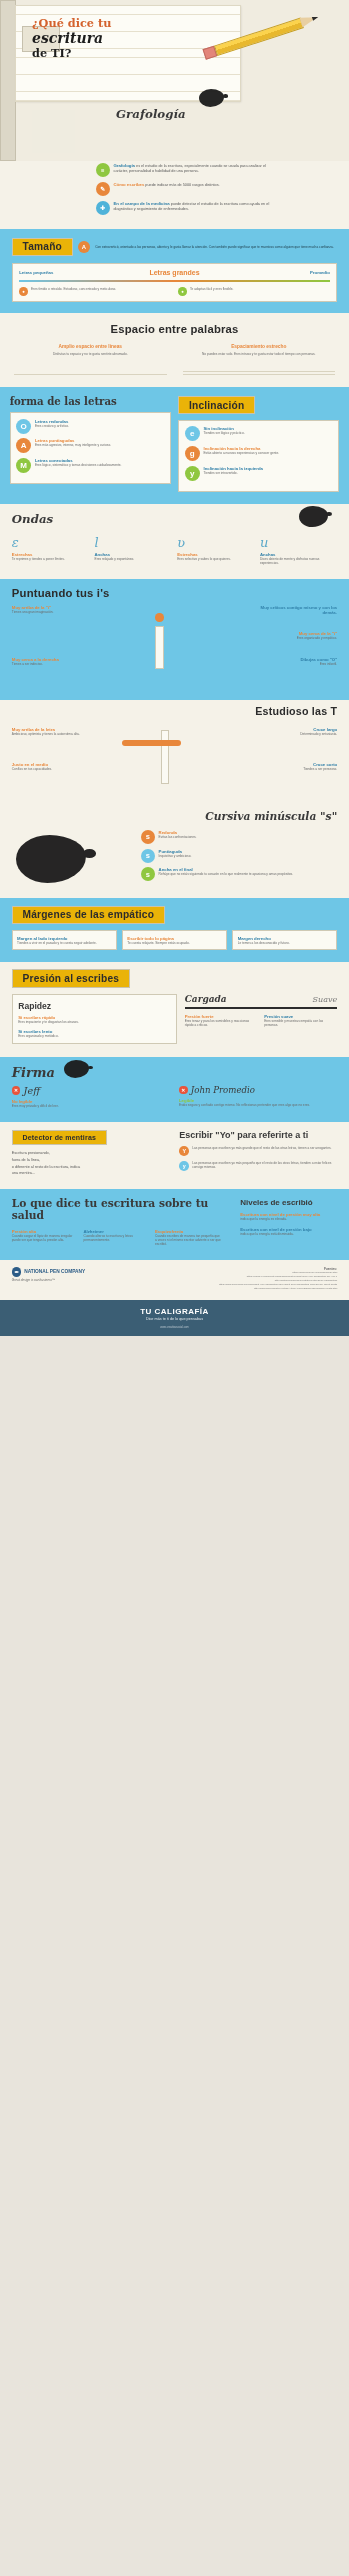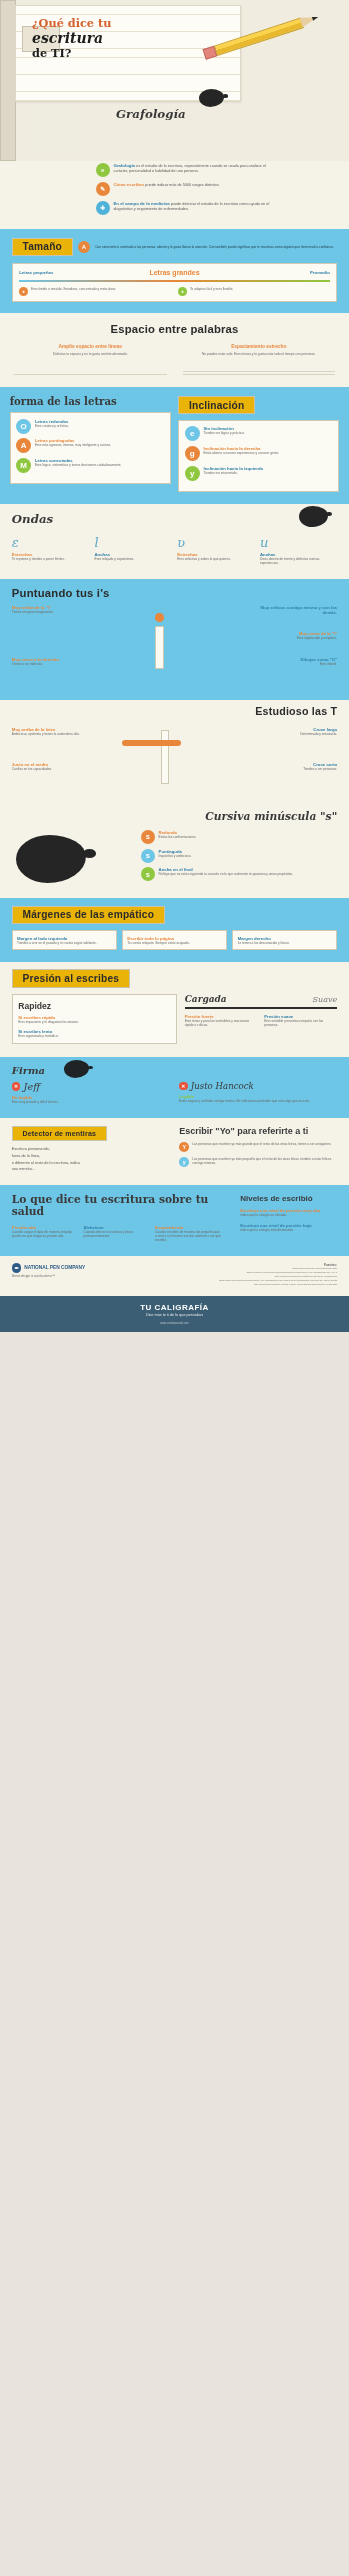--- a/index.html
+++ b/index.html
@@ -441,34 +441,34 @@
           <div class="col">
             <div class="lbl-bl">Presión suave</div>
             <div class="tiny">Eres sensible y muestras empatía con las personas.</div>
           </div>
         </div>
       </div>
     </div>
   </div>
 
   <div class="section blue" style="padding:7.5px 11.8px 13px;position:relative;">
-    <div class="script" style="font-size:10px;font-weight:bold;">Firma</div>
+    <div class="script" style="font-size:13px;font-weight:bold;">Firma</div>
     <div class="row" style="gap:9px;margin-top:5.4px;justify-content:space-between;">
       <div class="col">
         <div style="display:flex;align-items:center;gap:3.2px;">
           <div class="circ" style="background:#e8543b;width:8.6px;height:8.6px;font-size:4.8px;">✕</div>
           <div class="script" style="font-size:9.7px;">Jeff</div>
         </div>
         <div class="lbl-or" style="margin-top:3.2px;">No legible</div>
         <div class="tiny">Eres muy privado y difícil de leer.</div>
       </div>
       <div class="col">
         <div style="display:flex;align-items:center;gap:3.2px;">
           <div class="circ" style="background:#e8543b;width:8.6px;height:8.6px;font-size:4.8px;">✕</div>
-          <div class="script" style="font-size:8.6px;">Justo Hancock</div>
+          <div class="script" style="font-size:8.6px;">John Promedio</div>
         </div>
         <div class="lbl-bl" style="margin-top:3.2px;color:#8fc740;">Legible</div>
         <div class="tiny">Estás seguro y confiado contigo mismo. No reflexionas pretender que eres algo que no eres.</div>
       </div>
     </div>
     <div class="ink" style="left:64px;top:3.2px;width:25px;height:18px;"></div>
   </div>
 
   <div class="section paper" style="padding:8.6px 11.8px 11.8px;">
     <div class="row" style="gap:9.7px;align-items:flex-start;">

